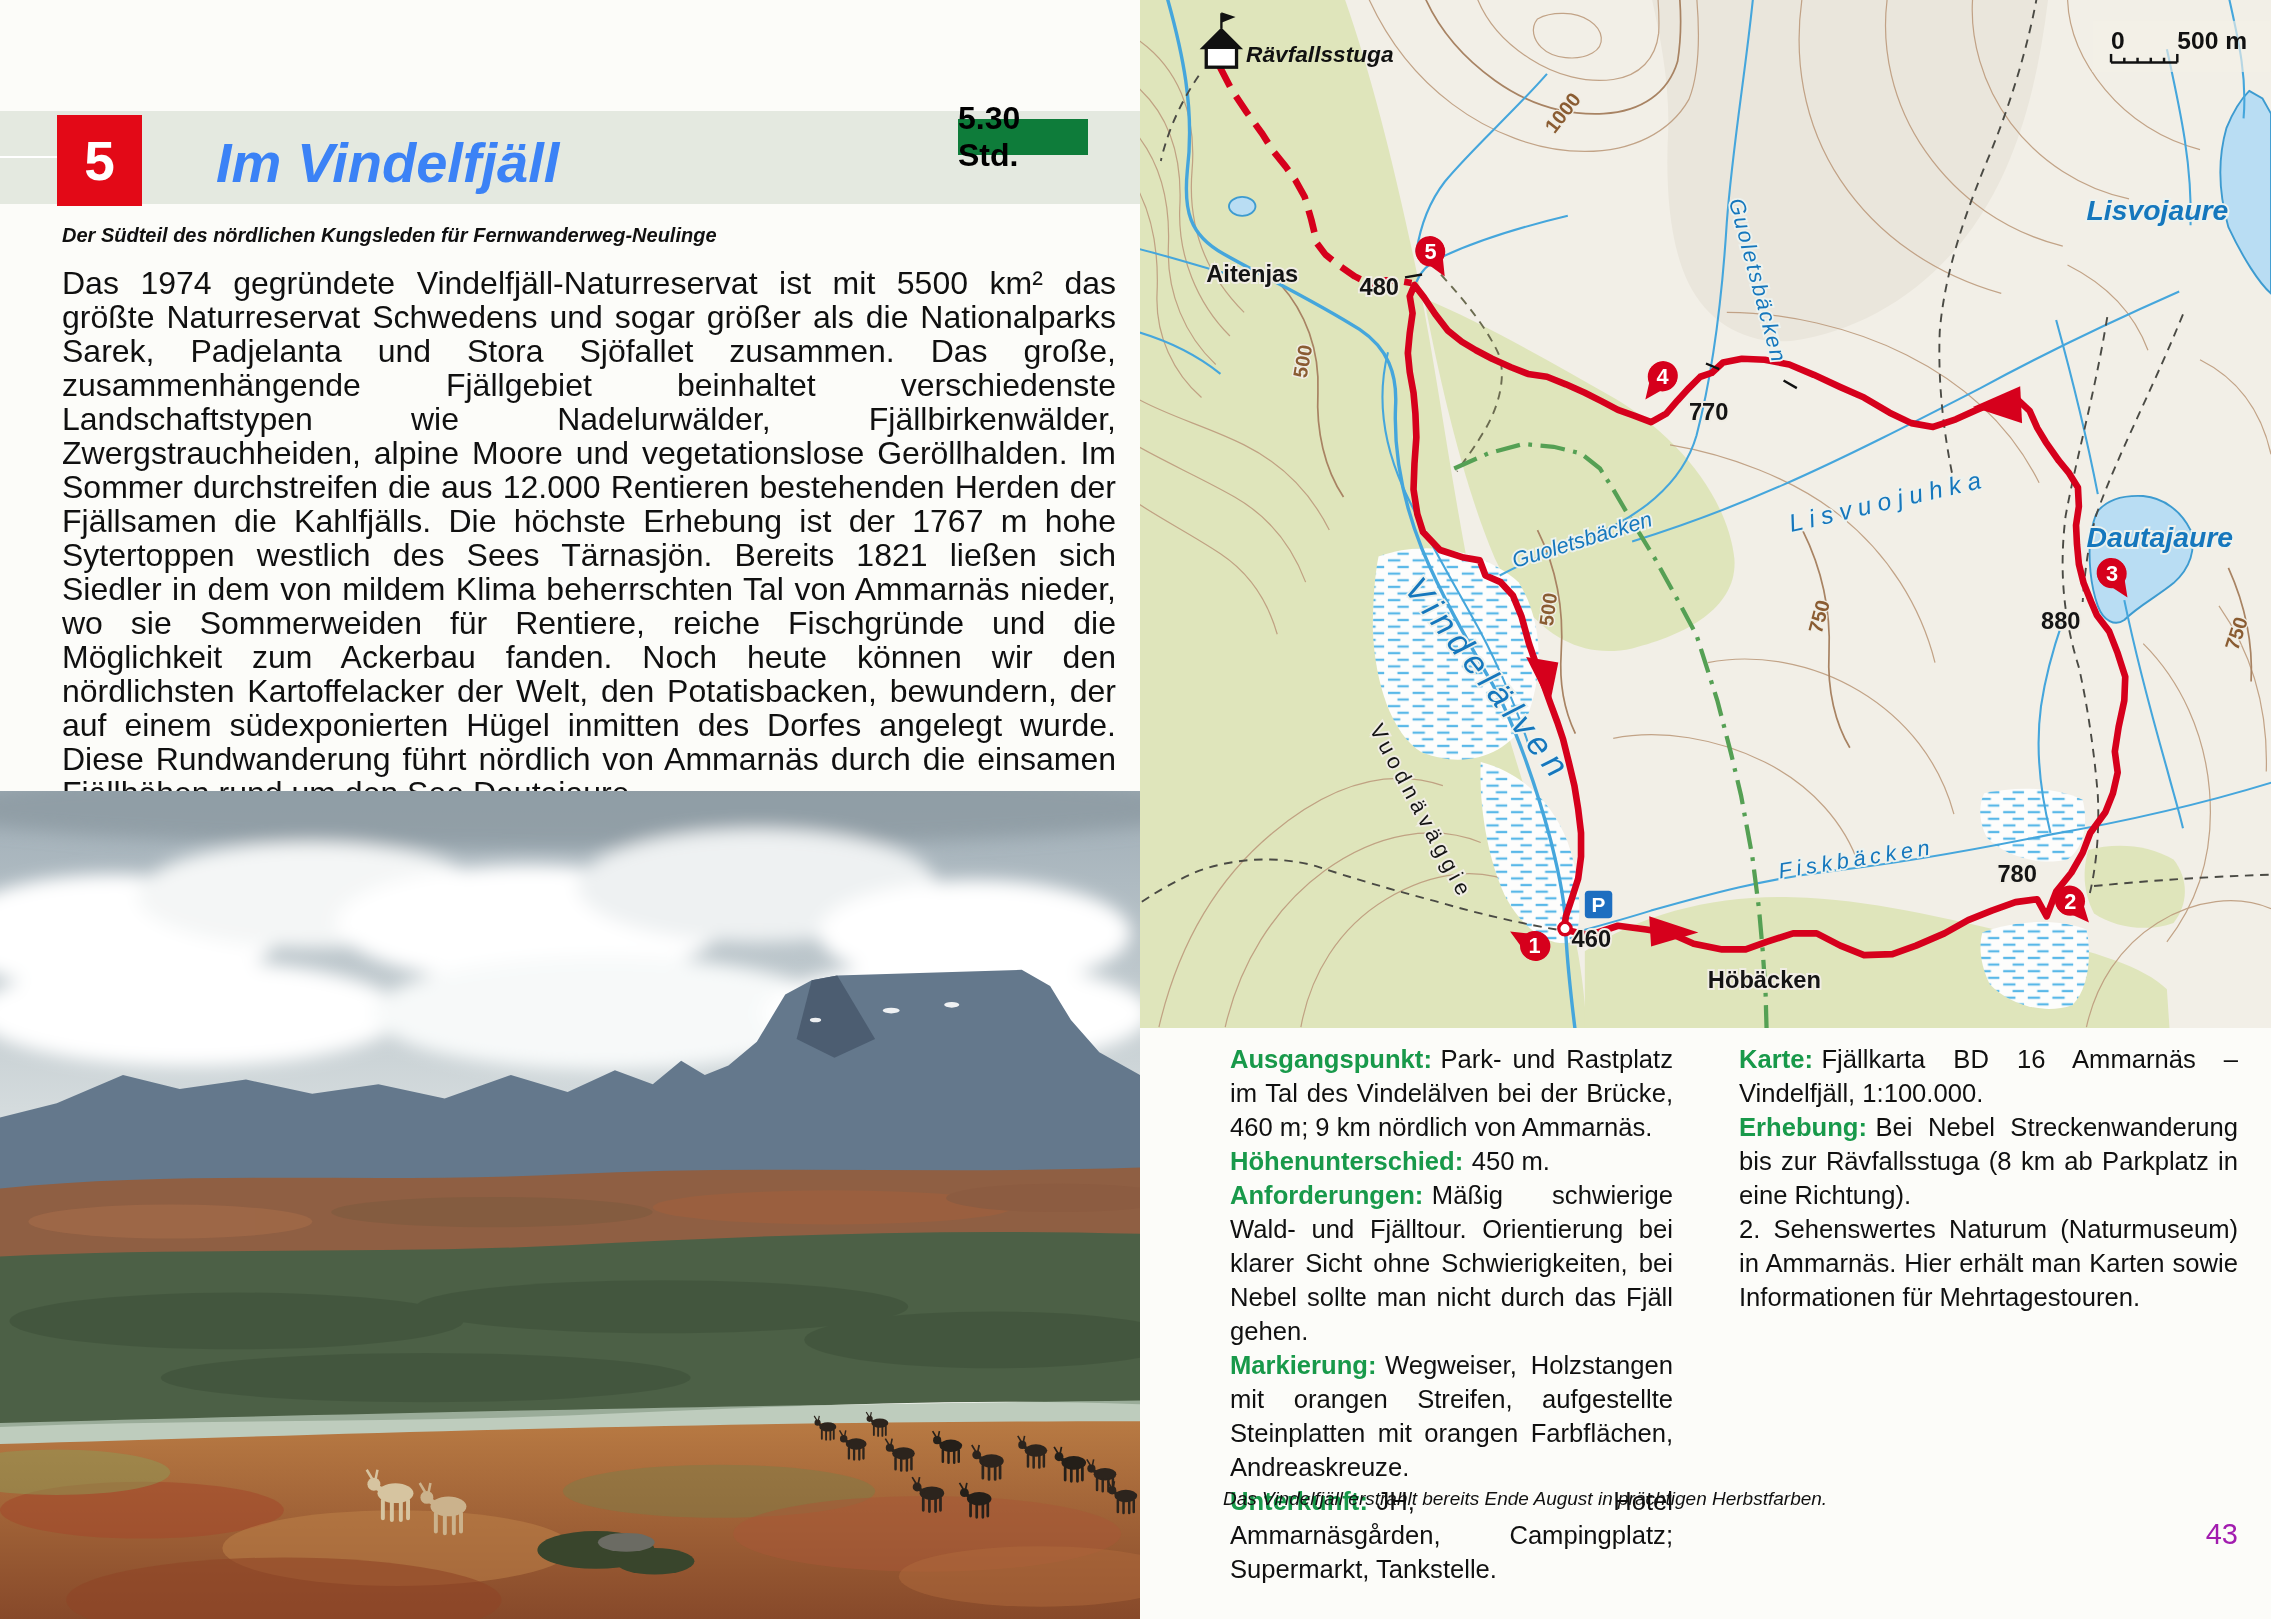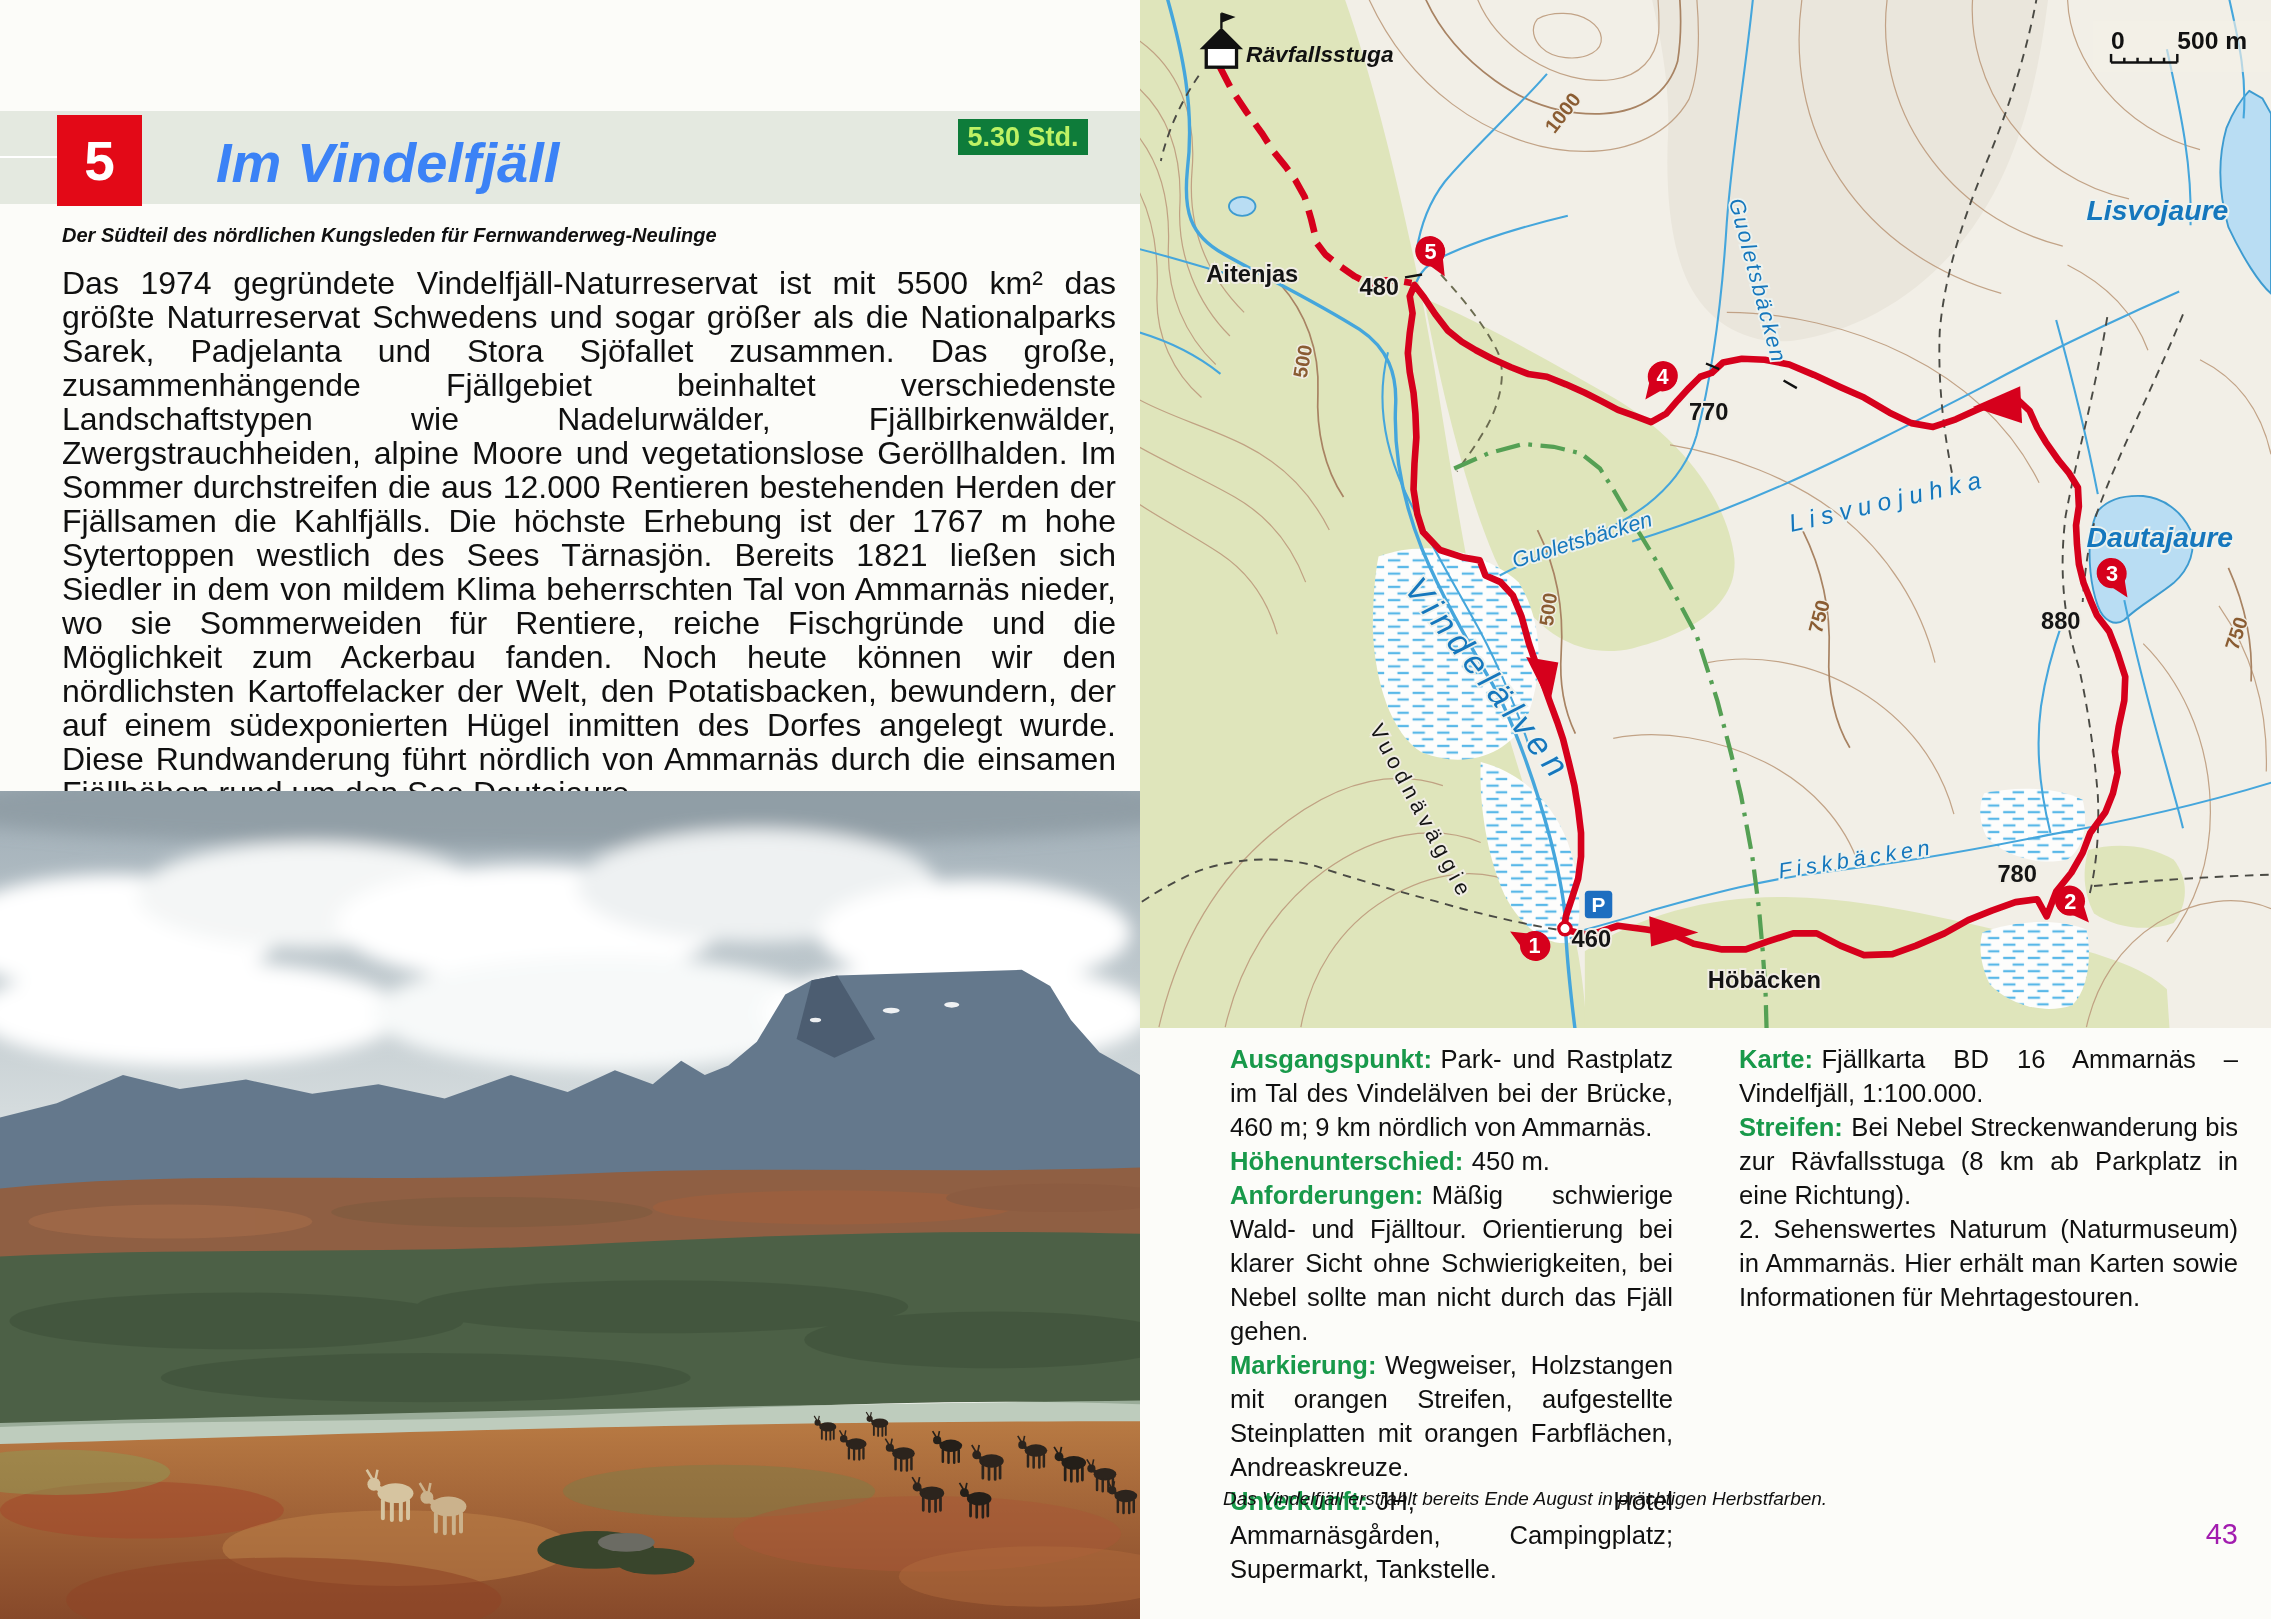--- a/index.html
+++ b/index.html
@@ -10,22 +10,22 @@
   }
   .abs { position:absolute; }
 
   
   .band { left:0; top:111px; width:1140px; height:93px; background:#e4e9e0; }
   .band-line { left:0; top:156px; width:59px; height:1.9px; background:#ffffff; }
   .tourbox { left:57px; top:115px; width:85px; height:91px; background:#e30917;
              color:#fff; font-weight:bold; font-size:55px;
              display:flex; align-items:center; justify-content:center; }
   .title { left:216px; top:130px; font-size:56px; font-weight:bold; font-style:italic; color:#3b82f6; }
-  .badge { left:958px; top:119px; width:130px; height:36px; background:#0e7c3a; color:#bef264;
-           font-size:27px; font-weight:bold; display:flex; align-items:center; justify-content:center; }
+  .badge { left:958px; top:119px; width:130px; height:36px; background:#0e7c3a; color:#000000;
+           font-size:32px; font-weight:bold; display:flex; align-items:center; justify-content:center; }
 
   
   .subtitle { left:62px; top:224px; width:1054px; font-size:20px; font-weight:bold; font-style:italic; }
   .bodytext { left:62px; top:266px; width:1054px; font-size:32px; 
               line-height:34px; text-align:justify; }
 
   
   .info-col { }
   .info-left  { left:1230px; top:1042px; width:443px; }
   .info-right { left:1739px; top:1042px; width:499px; }
@@ -364,21 +364,21 @@
     <p><span class="info-label">Anforderungen:</span><span>Mäßig schwierige Wald- und Fjälltour. Orientierung bei klarer Sicht ohne Schwierigkeiten, bei Nebel sollte man nicht durch das Fjäll gehen.</span></p>
 
     <p><span class="info-label">Markierung:</span><span>Wegweiser, Holzstangen mit orangen Streifen, aufgestellte Steinplatten mit orangen Farbflächen, Andreaskreuze.</span></p>
 
     <p><span class="info-label">Unterkunft:</span><span>JH, Hotel Ammarnäsgården, Campingplatz; Supermarkt, Tankstelle.</span></p>
   </div>
 <div class="abs info-col info-right">
 
     <p><span class="info-label">Karte:</span><span>Fjällkarta BD 16 Ammarnäs – Vindelfjäll, 1:100.000.</span></p>
 
-    <p><span class="info-label">Streifen:</span><span>Bei Nebel Streckenwanderung bis zur Rävfallsstuga (8 km ab Parkplatz in eine Richtung).</span></p>
+    <p><span class="info-label">Erhebung:</span><span>Bei Nebel Streckenwanderung bis zur Rävfallsstuga (8 km ab Parkplatz in eine Richtung).</span></p>
 
 
     <p><span>2. Sehenswertes Naturum (Naturmuseum) in Ammarnäs. Hier erhält man Karten sowie Informationen für Mehrtagestouren.</span></p>
 
   </div>
 
 <div class="abs caption">Das Vindelfjäll erstrahlt bereits Ende August in prächtigen Herbstfarben.</div>
 <div class="abs pagenum">43</div>
 
 

